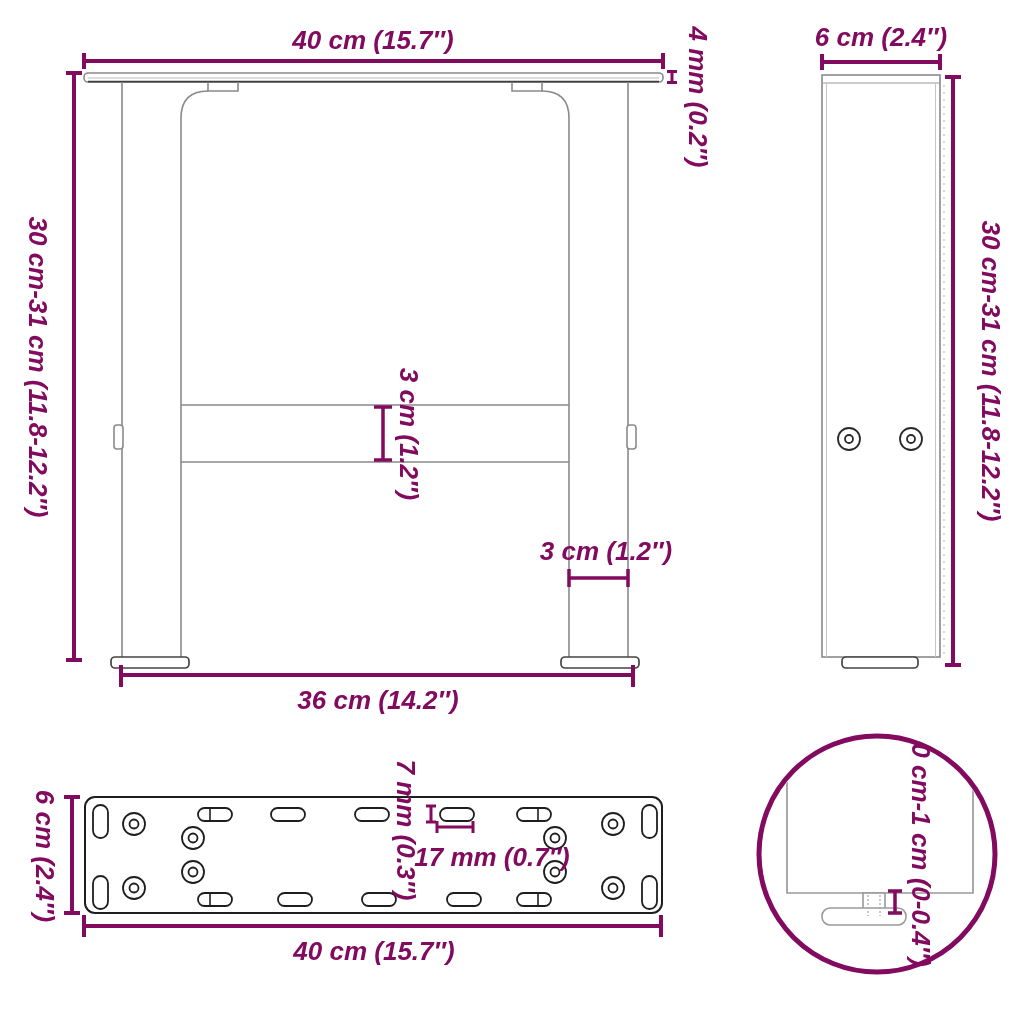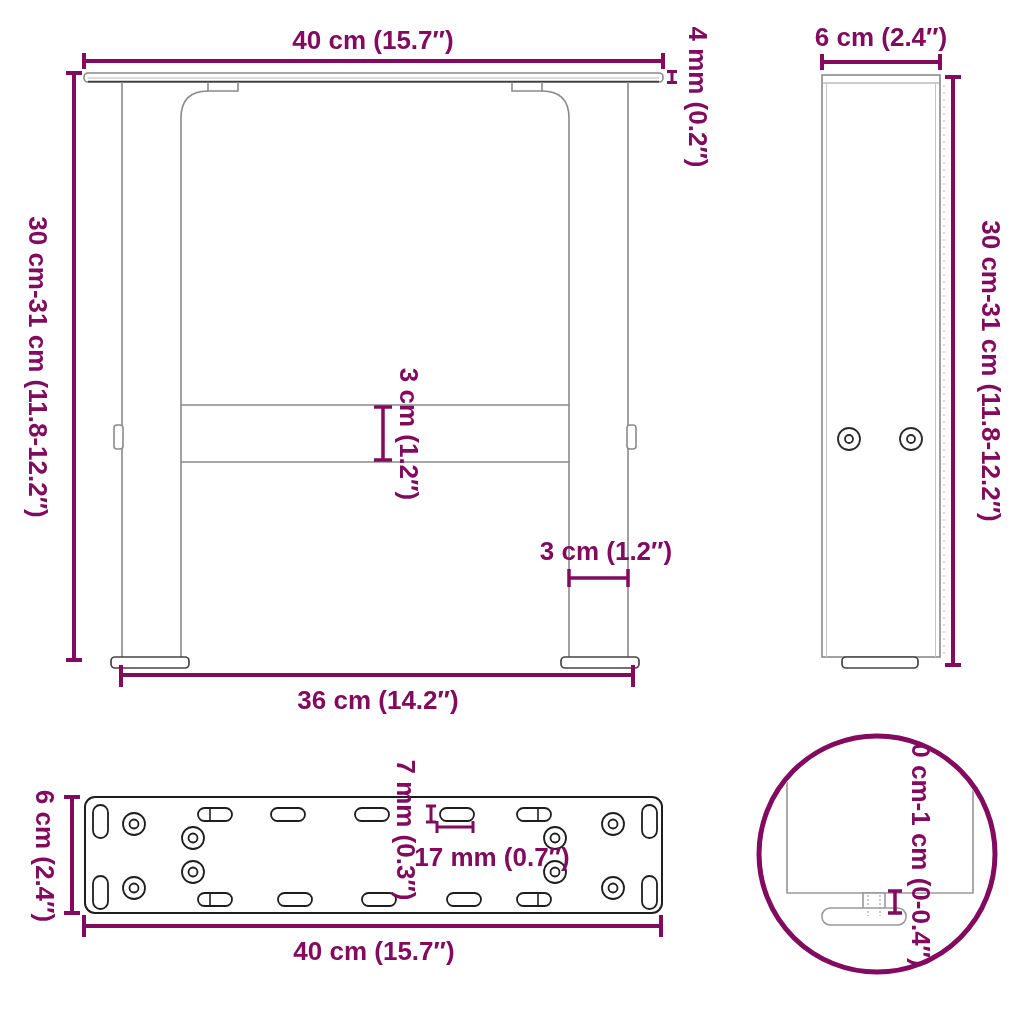--- a/index.html
+++ b/index.html
@@ -1,16 +1,16 @@
 <!DOCTYPE html>
 <html><head>
 <meta charset="utf-8">
 <style>
   html,body{margin:0;padding:0;background:#ffffff;}
-  .canvas{position:relative;width:1024px;height:1024px;background:#ffffff;overflow:hidden;}
+  .canvas{position:relative;width:1024px;height:1024px;background:#ffffff;overflow:hidden;font-style:italic;}
   svg{display:block;}
   .dim-label{
     font-family:"Liberation Sans",sans-serif;
     font-weight:bold;
     font-size:26px;
     fill:#820A5F;
   }
   .dim{stroke:#820A5F;stroke-width:4;fill:none;}
   .dim-med{stroke:#820A5F;stroke-width:3.5;fill:none;}
   .dim-thin{stroke:#820A5F;stroke-width:3;fill:none;}

